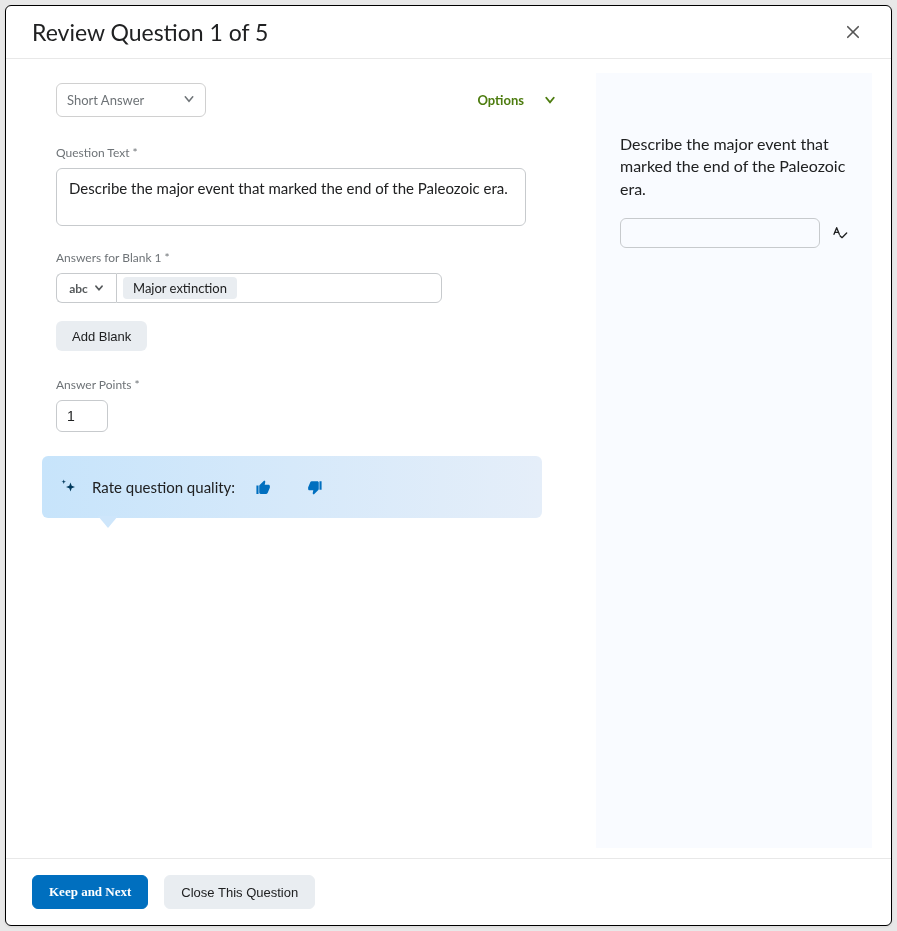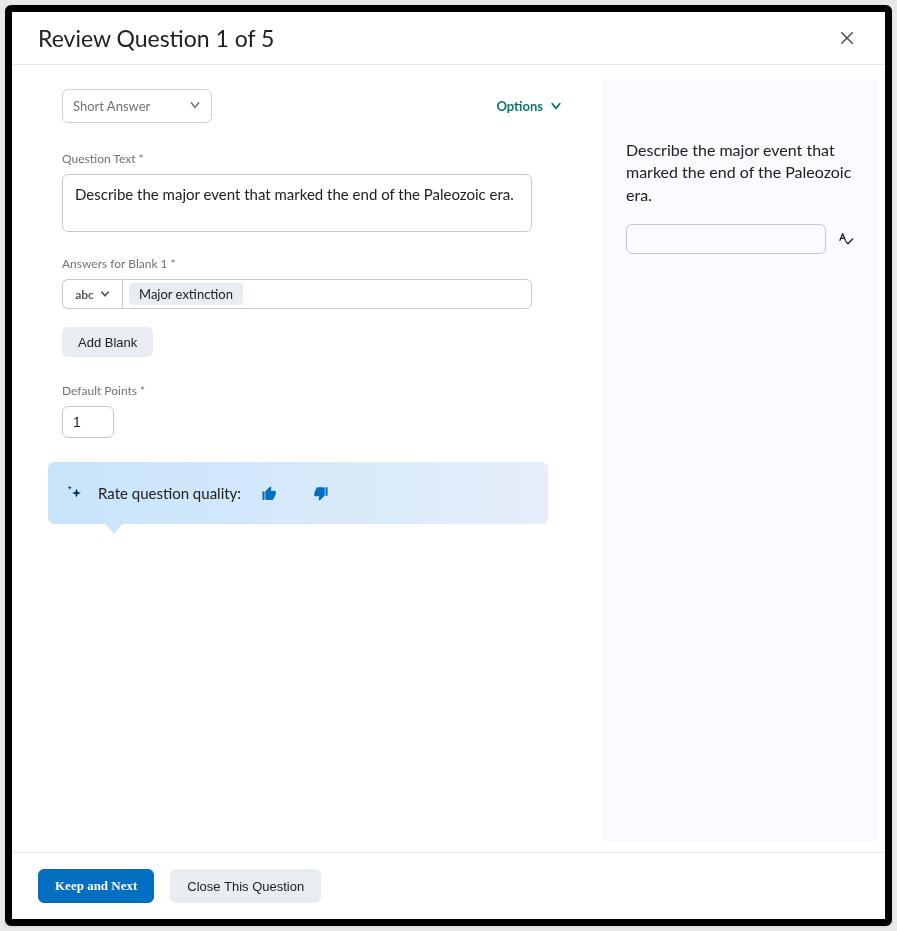--- a/index.html
+++ b/index.html
@@ -14,21 +14,21 @@
     width: 897px;
     height: 931px;
     padding: 5px;
     background: #e8e8e8;
     position: relative;
   }
   .dialog {
     width: 887px;
     height: 921px;
     background: #fff;
-    border: 7px solid #000000;
+    border: 1px solid #000000;
     border-radius: 6px;
     box-shadow: 0 1px 3px rgba(0,0,0,0.08);
     display: flex;
     flex-direction: column;
     overflow: hidden;
   }
   .dialog-header {
     display: flex;
     align-items: center;
     justify-content: space-between;
@@ -87,26 +87,26 @@
     border: 1px solid #d0d0d0;
     border-radius: 6px;
     padding: 0 10px;
     color: #6e7377;
     font-size: 13px;
     cursor: pointer;
     background: #fff;
   }
   .qtype .chev { margin-left: auto; color: #6e7377; }
   .options-link {
-    color: #0f766e;
+    color: #4d7c0f;
     font-size: 13px;
     font-weight: 700;
     display: flex;
     align-items: center;
-    gap: 7px;
+    gap: 20px;
     cursor: pointer;
   }
   .options-link svg { width: 12px; height: 12px; }
 
   .field-label {
     font-size: 12px;
     color: #6e7377;
     margin-bottom: 8px;
   }
   .qtext {
@@ -116,21 +116,21 @@
     border-radius: 6px;
     padding: 10px 12px;
     font-size: 15px;
     color: #202122;
     margin-bottom: 24px;
   }
 
   .answers-row {
     display: flex;
     margin-bottom: 18px;
-    width: 470px;
+    width: 386px;
   }
   .abc-select {
     display: flex;
     align-items: center;
     justify-content: center;
     gap: 6px;
     width: 60px;
     height: 30px;
     border: 1px solid #c7cacd;
     border-right: none;
@@ -317,21 +317,21 @@
           </div>
           <div class="answers-input">
             <span class="answer-chip">Major extinction</span>
           </div>
         </div>
 
         <button class="add-blank-btn" style="align-self:flex-start">
           <span>Add Blank</span>
         </button>
 
-        <div class="field-label">Default Points *</div>
+        <div class="field-label">Answer Points *</div>
         <input class="points-input" value="1" style="">
 
         <div class="rate-panel">
           <svg class="sparkle-icon" viewBox="0 0 24 24" fill="currentColor">
             <path d="M5 2l.8 2.2L8 5l-2.2.8L5 8l-.8-2.2L2 5l2.2-.8L5 2z"></path>
             <path d="M14 6l1.6 4.4L20 12l-4.4 1.6L14 18l-1.6-4.4L8 12l4.4-1.6L14 6z"></path>
           </svg>
           <span class="rate-label">Rate question quality:</span>
           <span class="thumb-btn">
             <svg viewBox="0 0 24 24" fill="currentColor">

